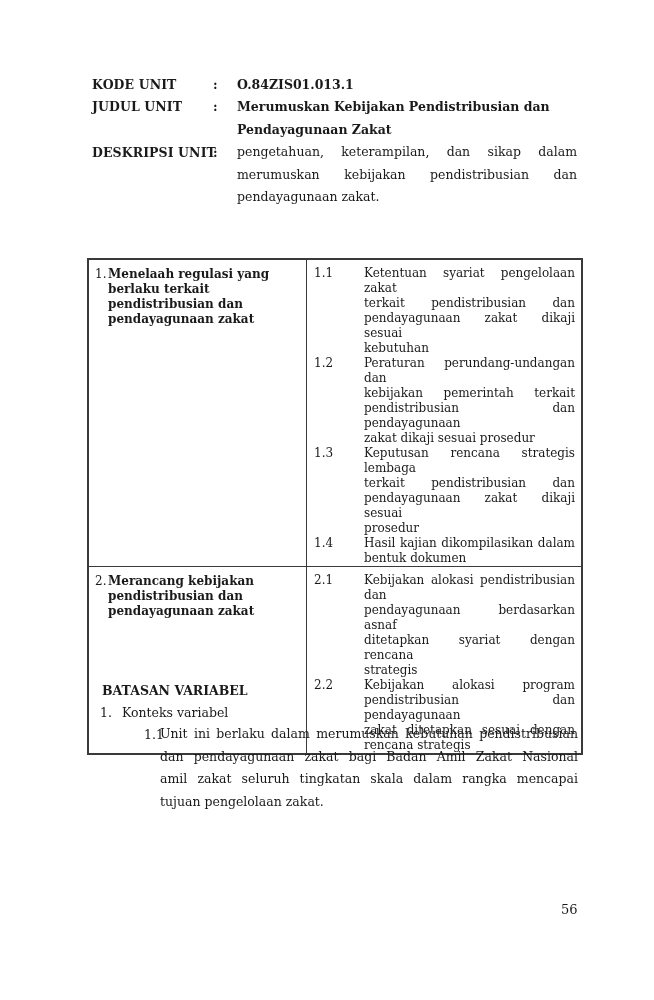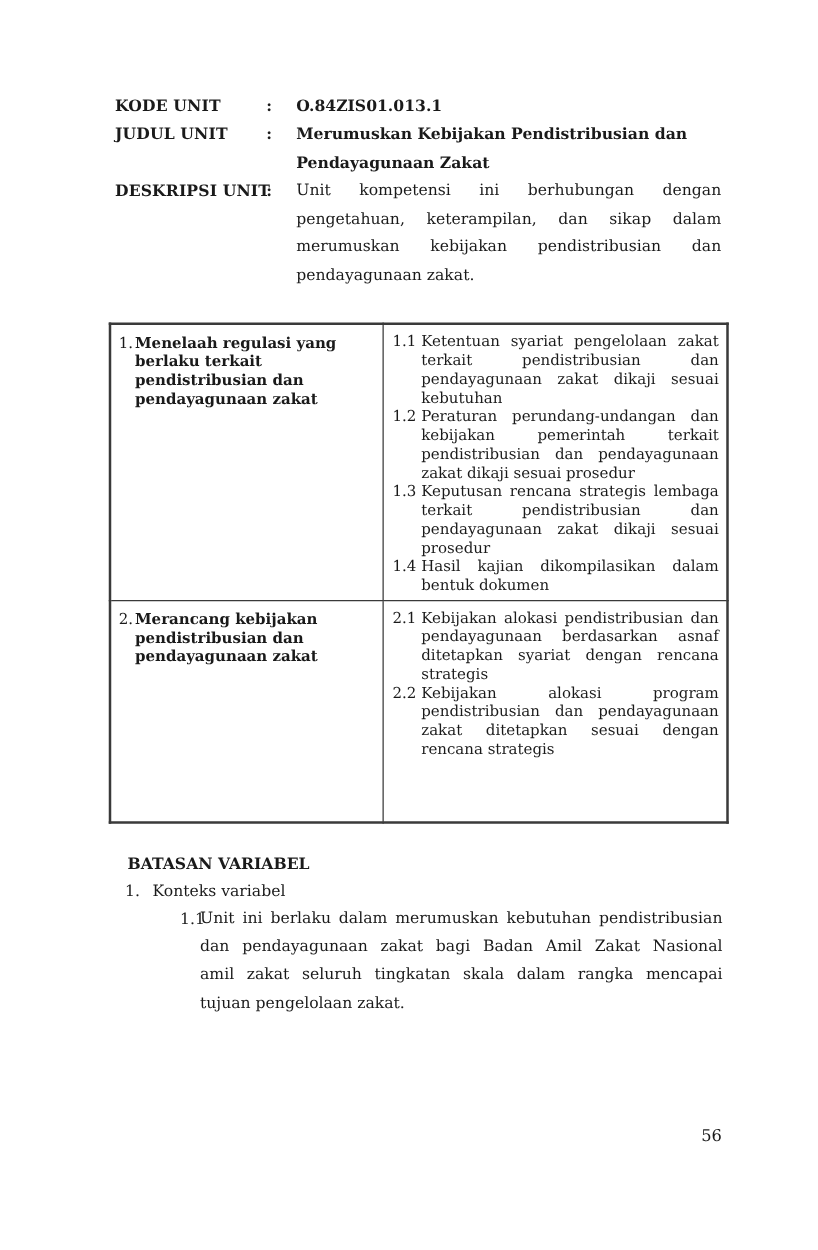--- a/index.html
+++ b/index.html
@@ -27,21 +27,21 @@
   table.kt td, table.kt th { border: 1px solid #3a3a3a; vertical-align: top; padding: 0; }
   table.kt th { height: 33px; vertical-align: middle; font-weight: bold; font-size: 11.5px; text-align: center; }
   .col1 { width: 217px; }
   .elem { padding: 7px 6px 0 6px; line-height: 15px; }
   .elem .num { float: left; width: 13px; }
   .elem .txt { margin-left: 13px; font-weight: bold; }
   .krit { padding: 6px 6px 0 7px; line-height: 15px; }
   .krit-item { display: flex; }
   .krit-item .num { width: 23px; flex: none; }
   .krit-item .txt { flex: 1; text-align: justify; }
-  .krit-item .txt .jl { display: block; text-align: justify; text-align-last: justify; }
+  .krit-item .txt .jl { display: block; text-align: justify; text-align-last: justify; margin-left: 27px; }
   .krit-item .txt .jl.last { text-align-last: left; }
 
   .section-title { position: absolute; left: 102px; top: 683px; font-weight: bold; font-size: 12.5px; }
   .list1 { position: absolute; left: 100px; top: 705px; font-size: 12.5px; }
   .list1 .n { display: inline-block; width: 22px; }
   .sub-num { position: absolute; left: 144px; top: 727px; font-size: 12.5px; }
   .sub-text { position: absolute; left: 160px; top: 723px; width: 418px; font-size: 12.5px; line-height: 22.7px; }
   .page-number { position: absolute; left: 561px; top: 902px; font-size: 13px; }
 </style>
 </head>
@@ -53,21 +53,20 @@
   <div class="meta-value bold" style="top:77px">O.84ZIS01.013.1</div>
 
   <div class="meta-label" style="top:99px">JUDUL UNIT</div>
   <div class="meta-colon" style="top:99px">:</div>
   <div class="meta-value bold" style="top:99px">Merumuskan Kebijakan Pendistribusian dan</div>
   <div class="meta-value bold" style="top:122px">Pendayagunaan Zakat</div>
 
   <div class="meta-label" style="top:145px">DESKRIPSI UNIT</div>
   <div class="meta-colon" style="top:145px">:</div>
   <div class="justify-block" style="top:141px">
-    <span class="jline">Unit kompetensi ini berhubungan dengan</span>
     <span class="jline">pengetahuan, keterampilan, dan sikap dalam</span>
     <span class="jline">merumuskan kebijakan pendistribusian dan</span>
     <span class="jline last">pendayagunaan zakat.</span>
   </div>
 </div>
 
 <table class="kt">
   <tbody>
   <tr style="height:221px">
     <td class="col1">

